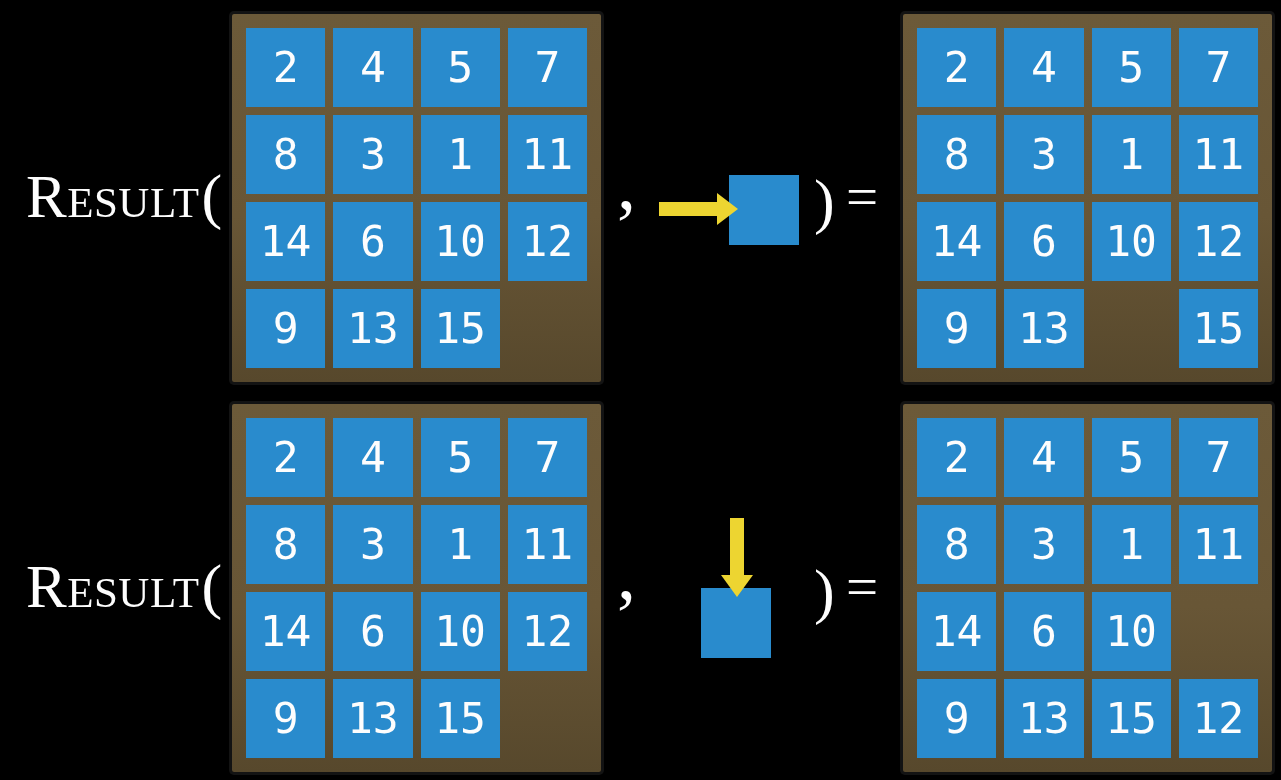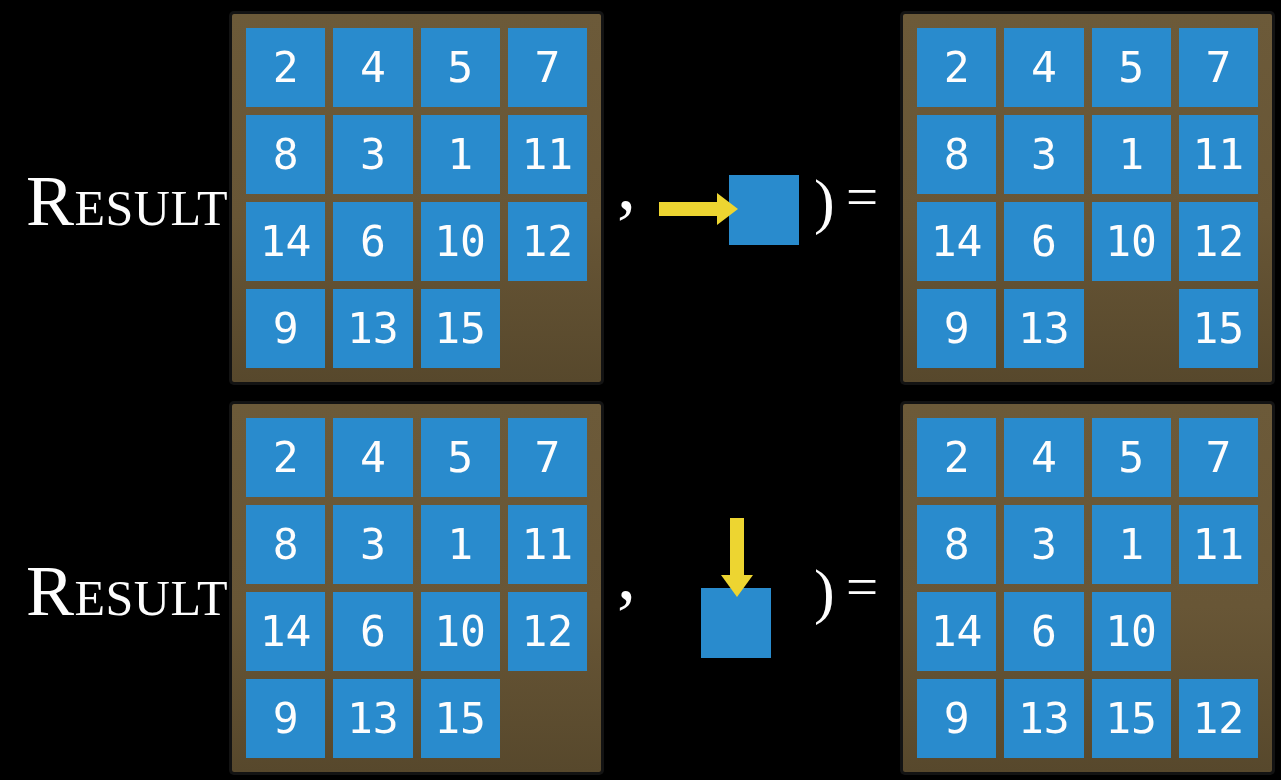--- a/index.html
+++ b/index.html
@@ -14,21 +14,21 @@
   .equation { position: absolute; left: 0; width: 1281px; height: 390px; }
   .eq-top    { top: 0; }
   .eq-bottom { top: 390px; }
 
   
   .fn-label {
     position: absolute; left: 26px; top: 165px;
     display: inline-flex; align-items: baseline;
     color: #fdfdfd; line-height: 1; white-space: nowrap;
   }
-  .fn-name { font-size: 72px; font-variant: small-caps; letter-spacing: 0.5px; }
+  .fn-name { font-size: 61px; font-variant: small-caps; letter-spacing: 0.5px; }
   .paren { font-size: 62px; color: #fdfdfd; line-height: 1; }
   .open-paren-span { margin-left: 2px; }
 
   
   .board {
     position: absolute; top: 14px;
     width: 369px; height: 368px;
     box-sizing: border-box;
     padding: 14px;
     display: grid;

